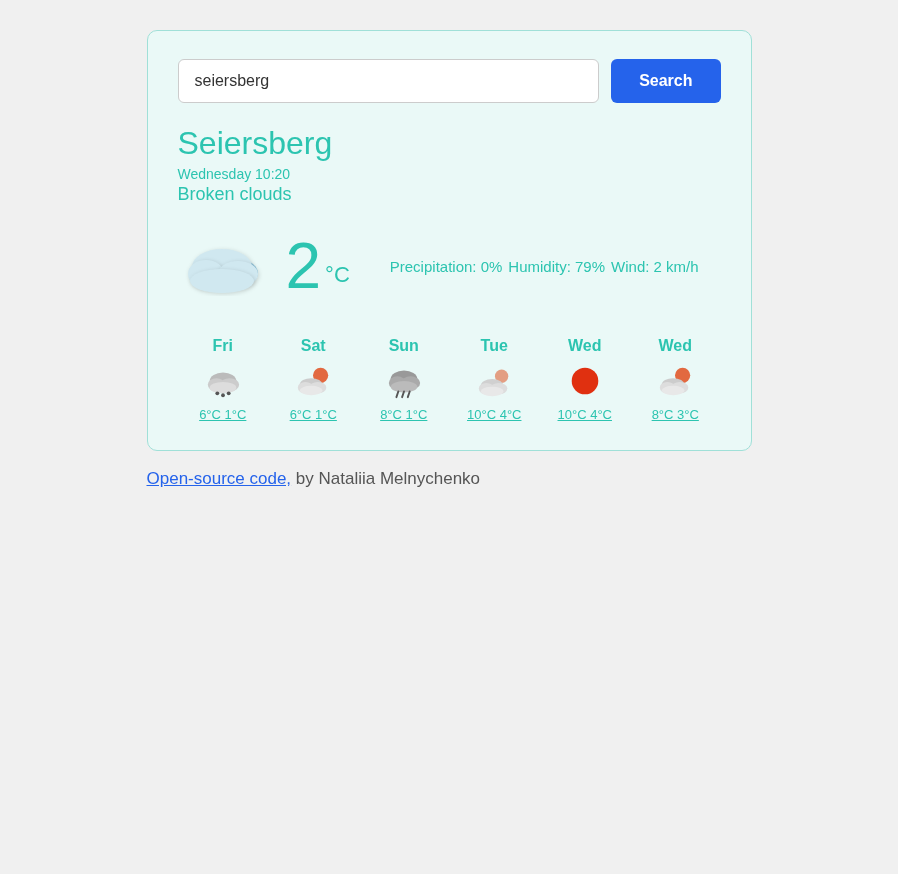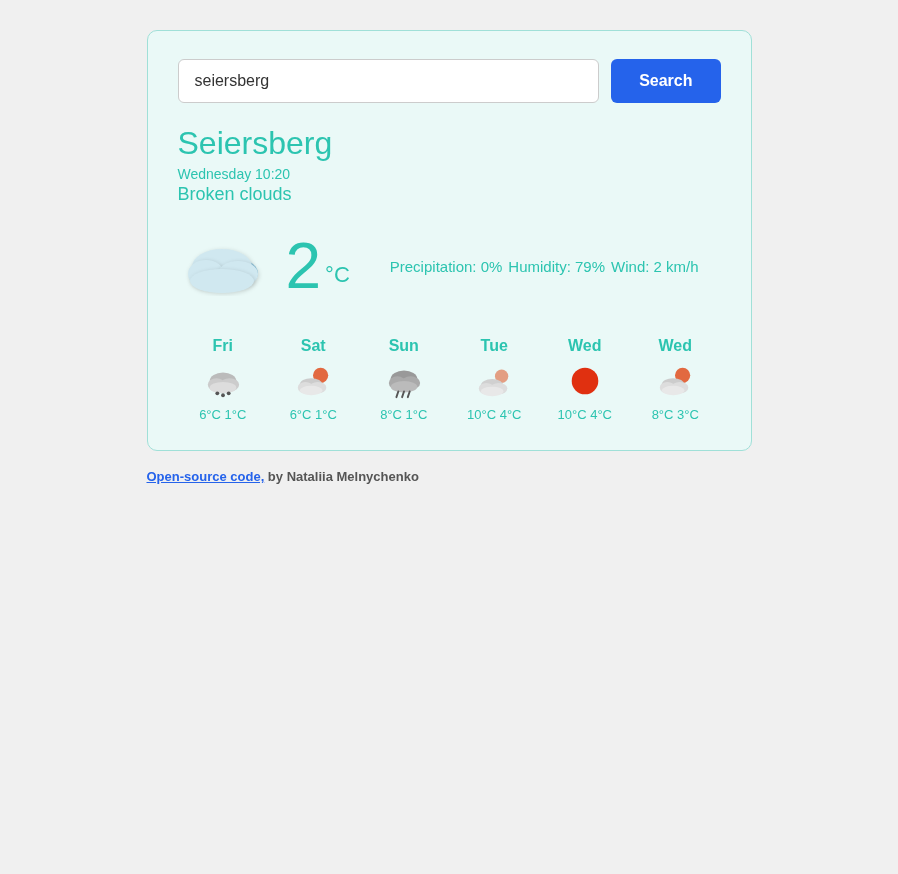--- a/index.html
+++ b/index.html
@@ -118,26 +118,26 @@
     .forecast-icon {
       width: 40px;
       height: 40px;
       display: flex;
       align-items: center;
       justify-content: center;
     }
     .forecast-temps {
       color: #2cc4b0;
       font-size: 13px;
+      text-decoration: underline;
     }
     .footer-link {
       margin-top: 18px;
-      font-size: 13px;
+      font-size: 17px;
       color: #555;
-      font-weight: bold;
     }
     .footer-link a {
       color: #2563eb;
       text-decoration: underline;
     }
 
     
     .cloud-main {
       fill: #d0e8f0;
       filter: drop-shadow(1px 1px 2px rgba(0,0,0,0.15));

